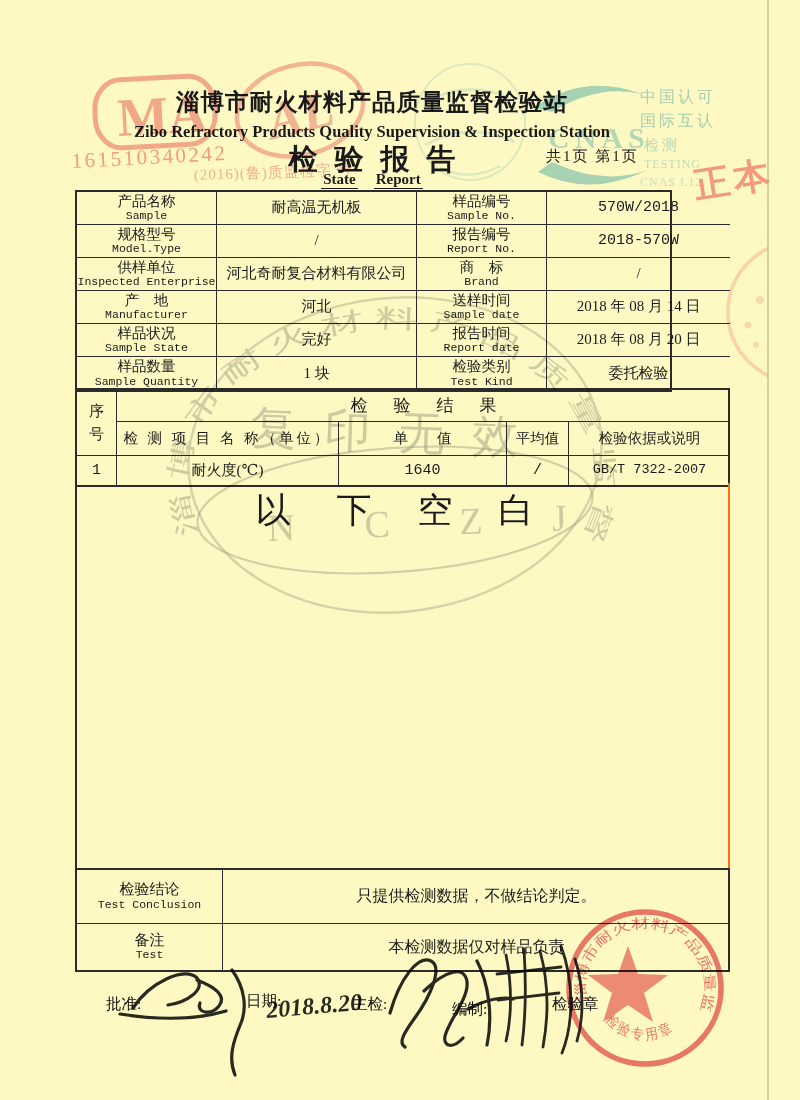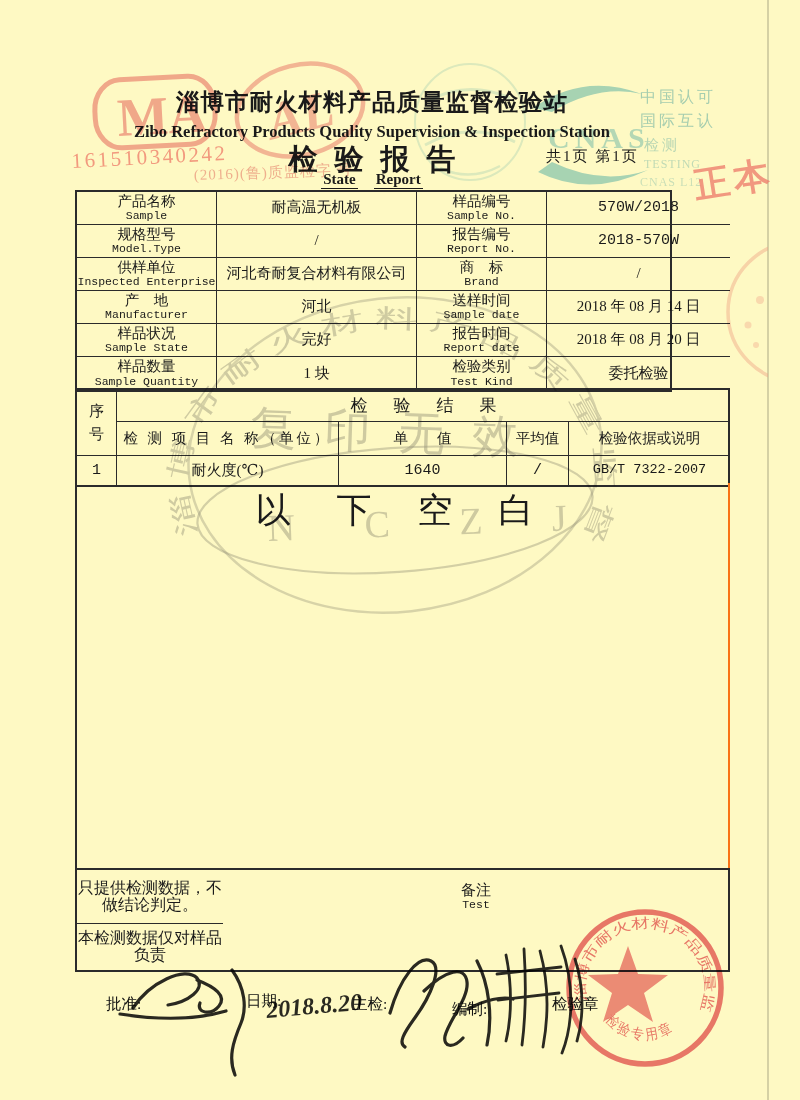--- a/index.html
+++ b/index.html
@@ -187,20 +187,24 @@
     <div class="cell last-col last-row">
         <div class="val latin" style="font-size:13.5px;">GB/T 7322-2007</div>
       </div>
   </div>
 
   <div class="abs" id="blank-zone">
     <div class="blank-text">以下空白</div>
   </div>
 
   <div class="grid" id="concl-table">
+    <div class="cell">
+        <div class="lab-cn" style="font-size:15px;">检验结论</div>
+        <div class="lab-en">Test Conclusion</div>
+      </div>
     <div class="cell last-col">
         <div class="concl-val">只提供检测数据，不做结论判定。</div>
       </div>
     <div class="cell last-row">
         <div class="lab-cn" style="font-size:15px;">备注</div>
         <div class="lab-en">Test</div>
       </div>
     <div class="cell last-col last-row">
         <div class="concl-val">本检测数据仅对样品负责</div>
       </div>

